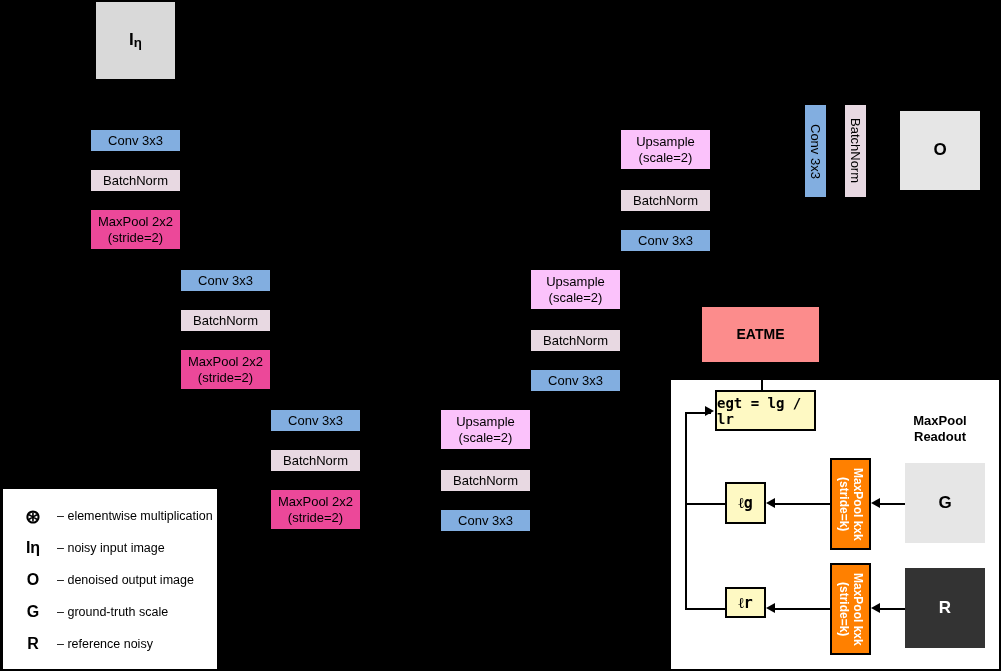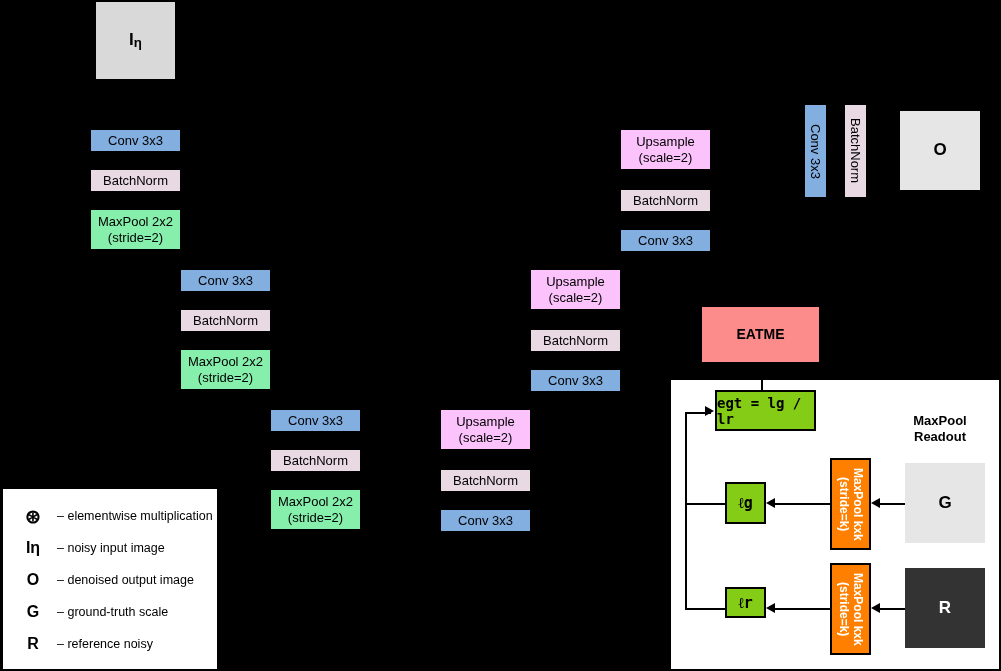--- a/index.html
+++ b/index.html
@@ -6,37 +6,37 @@
   body{width:1001px;height:671px;position:relative;overflow:hidden;
        font-family:"Liberation Sans",sans-serif;}
   #canvas{position:absolute;left:0;top:0;width:1001px;height:671px;background:#000;}
 
   .blk{position:absolute;box-sizing:border-box;display:flex;align-items:center;
        justify-content:center;text-align:center;color:#000;line-height:1.18;}
 
   
   .conv      {background:#82aee0;font-size:13px;}
   .bnorm     {background:#e8d9e2;font-size:13px;}
-  .maxpool   {background:#86efac;font-size:13px;text-align:center;}
+  .maxpool   {background:#ec4899;font-size:13px;text-align:center;}
   .upsample  {background:#fbc2fb;font-size:13px;}
 
   .imgbox    {background:#d9d9d9;font-size:17px;font-weight:bold;}
   .outbox    {background:#e6e6e6;font-size:17px;font-weight:bold;}
   .gbox      {background:#e6e6e6;font-size:17px;font-weight:bold;}
   .rbox      {background:#333333;color:#fff;font-size:17px;font-weight:bold;}
 
   .eatme     {background:#fc8c8c;border:1px solid #000;font-size:14px;font-weight:bold;}
 
   .vert{writing-mode:vertical-rl;}
 
   
   #readout{position:absolute;left:669px;top:378px;width:332px;height:293px;
            background:#fff;border:2px solid #000;box-sizing:border-box;}
   #readout .ro{position:absolute;box-sizing:border-box;}
-  .orange-lt{background:#84cc16;border:2px solid #000;display:flex;align-items:center;
+  .orange-lt{background:#fef9c3;border:2px solid #000;display:flex;align-items:center;
              justify-content:center;font-family:"DejaVu Sans Mono",monospace;
              font-weight:bold;font-size:15px;color:#000;}
   .orange-dk{background:#ff8000;border:2px solid #000;color:#fff;font-weight:bold;
              font-size:12px;display:flex;align-items:center;justify-content:center;}
   .ro-title{font-weight:bold;font-size:13px;text-align:center;line-height:1.25;color:#000;margin-top:24px;}
   .ln{position:absolute;background:#000;}
 
   
   #legend{position:absolute;left:1px;top:487px;width:218px;height:184px;
           background:#fff;border:2px solid #000;box-sizing:border-box;}

